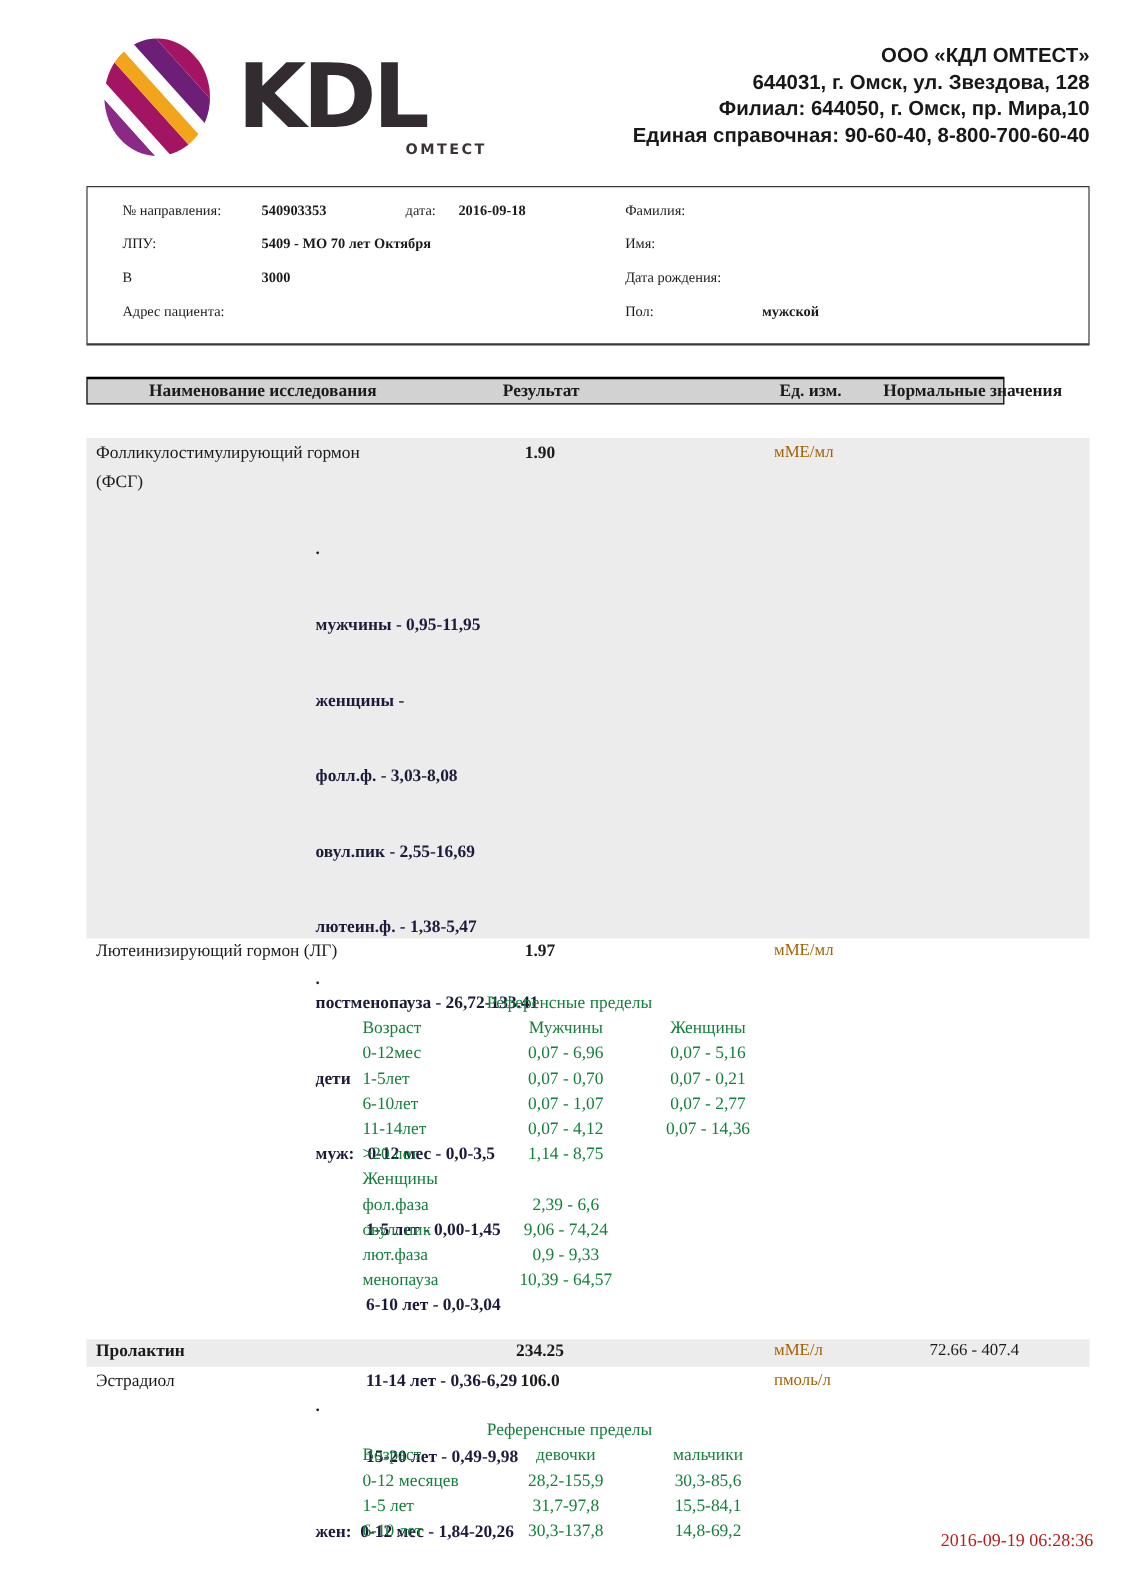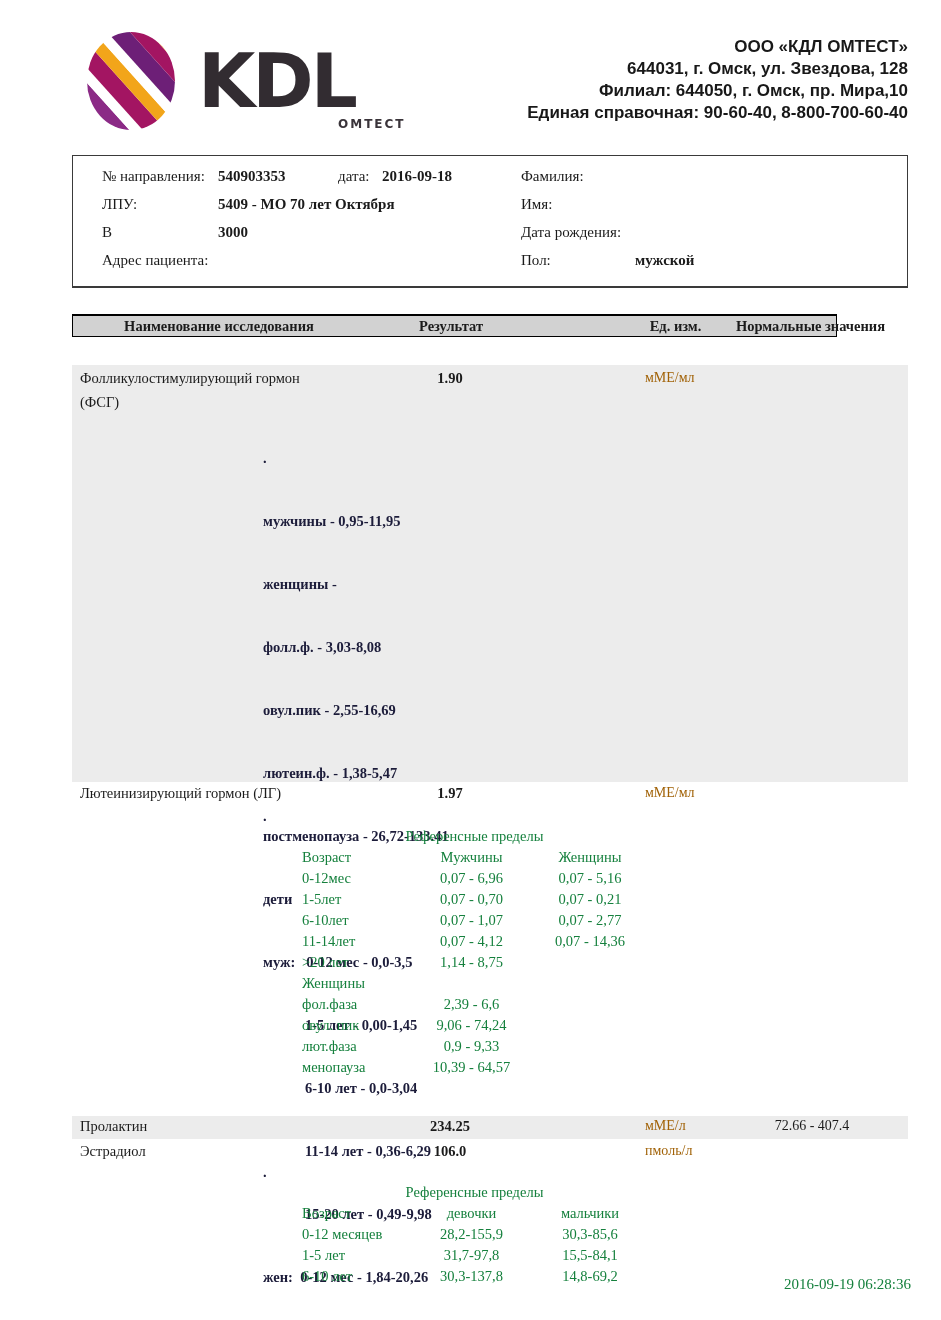--- a/index.html
+++ b/index.html
@@ -25,21 +25,21 @@
     position:absolute; top:36px; right:33px; text-align:right;
     font-family:"Liberation Sans", sans-serif; font-weight:bold;
     font-size:17px; line-height:22px; color:#181818;
   }
 
   
   .patient-box {
     position:absolute; left:72px; top:155px; width:836px; height:133px;
     border:1px solid #3a3a3a; border-bottom-width:2px; background:#fff;
   }
-  .patient-box .f { position:absolute; font-size:15px; white-space:nowrap; }
+  .patient-box .f { position:absolute; font-size:12px; white-space:nowrap; }
   .patient-box .lab { font-weight:normal; }
   .patient-box .val { font-weight:bold; }
   .pr1 { top:12px; } .pr2 { top:40px; } .pr3 { top:68px; } .pr4 { top:96px; }
   .pc-lab  { left:29px; }
   .pc-val  { left:145px; }
   .pc-date { left:265px; }
   .pc-dval { left:309px; }
   .pc-rlab { left:448px; }
   .pc-rval { left:562px; }
 
@@ -72,21 +72,21 @@
   .comment .indent { padding-left:42px; }
   .dot { position:absolute; left:191px; font-weight:bold; font-size:14.5px; color:#1c1c3a; }
 
   .ref-wrap { position:absolute; left:230px; font-weight:normal; font-size:14.5px; line-height:21px; color:#15803d; }
   .ref-title { width:345px; text-align:center; }
   .ref-row { display:flex; }
   .ref-c1 { width:122px; }
   .ref-c2 { width:95px;  text-align:center; }
   .ref-c3 { width:118px; text-align:center; margin-left:12px; }
 
-  .printed { position:absolute; top:1276px; right:30px; font-size:15px; color:#15803d; }
+  .printed { position:absolute; top:1276px; right:30px; font-size:15px; color:#b91c1c; }
 </style>
 </head>
 <body>
 
 <div class="page">
 
   <div class="logo-ball">
     <svg width="92" height="102" viewBox="0 0 92 102">
       <defs>
           <clipPath id="bc">
@@ -235,21 +235,21 @@
       </div>
       <div class="ref-row">
         <span class="ref-c1">менопауза</span>
         <span class="ref-c2">10,39 - 64,57</span>
         <span class="ref-c3"></span>
       </div>
     </div>
   </div>
 
   <div class="res-block row-gray" style="top:1116px; height:23px;">
-    <span class="r-name" style="top:2px;">Пролактин</span>
+    <span class="r-name" style="top:2px;font-weight:bold;">Пролактин</span>
     <span class="r-result" style="top:2px;">234.25</span>
     <span class="r-unit" style="top:2px;">мМЕ/л</span>
     <span class="r-normal" style="top:2px;">72.66 - 407.4</span>
   </div>
 
   <div class="res-block" style="top:1140px; height:160px;">
     <span class="r-name" style="top:3px;">Эстрадиол</span>
     <span class="r-result" style="top:3px;">106.0</span>
     <span class="r-unit" style="top:3px;">пмоль/л</span>
     <span class="dot" style="top:24px;">.</span>

